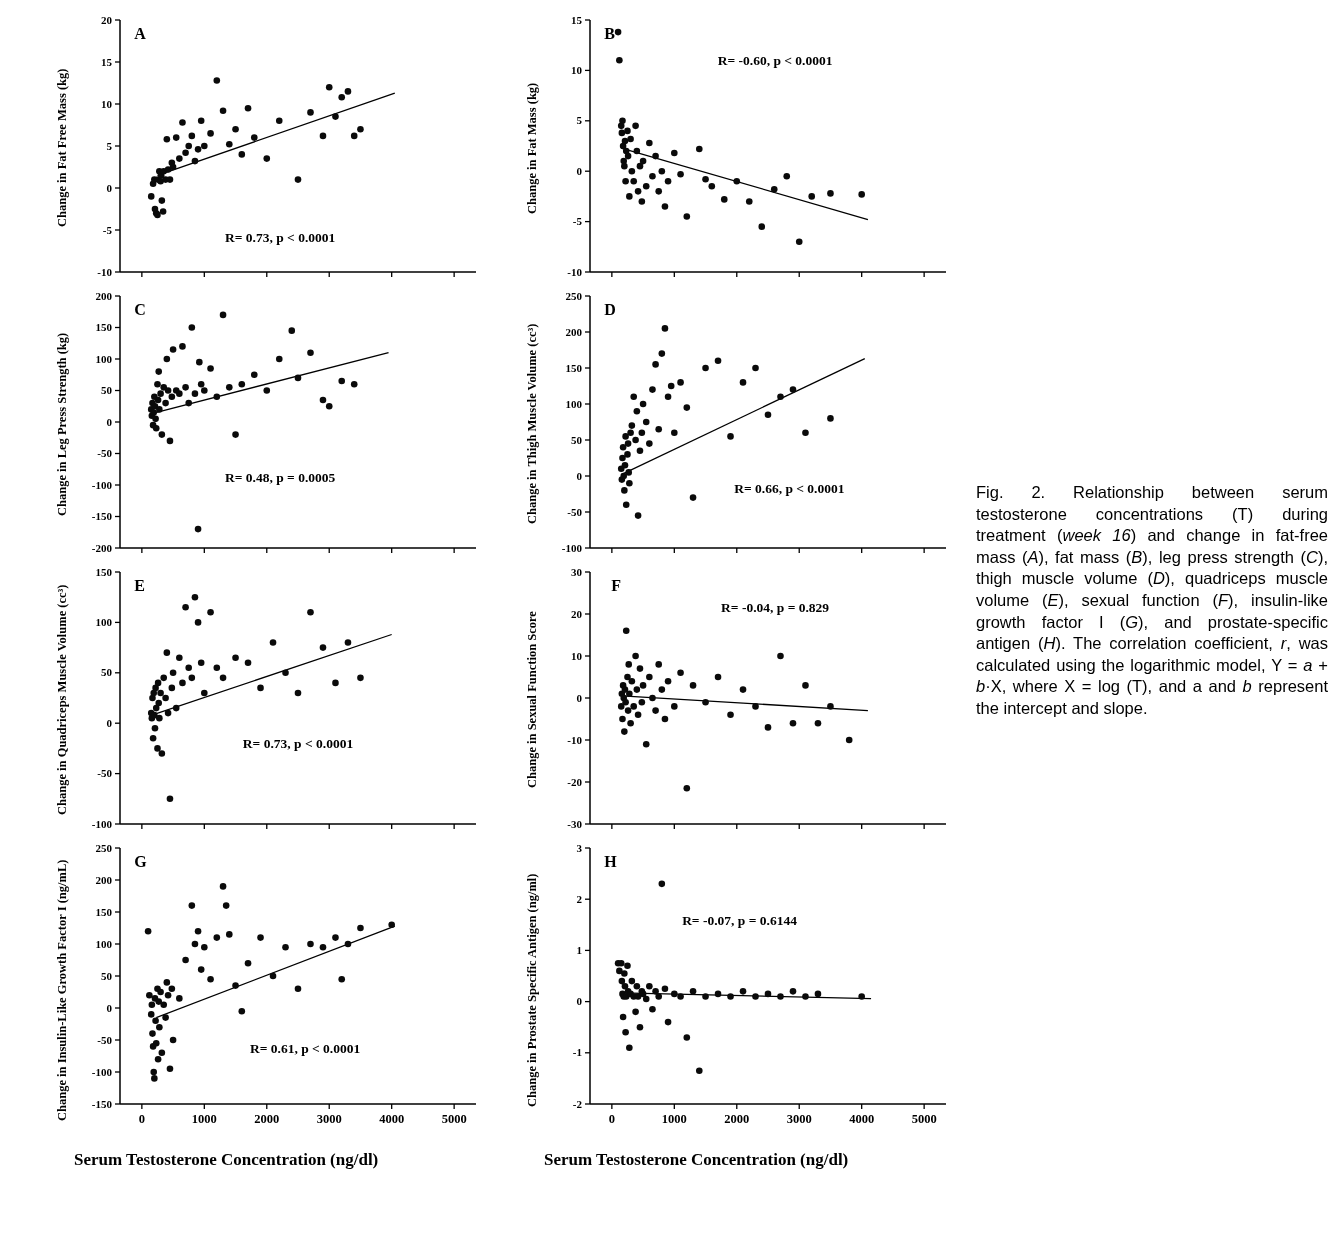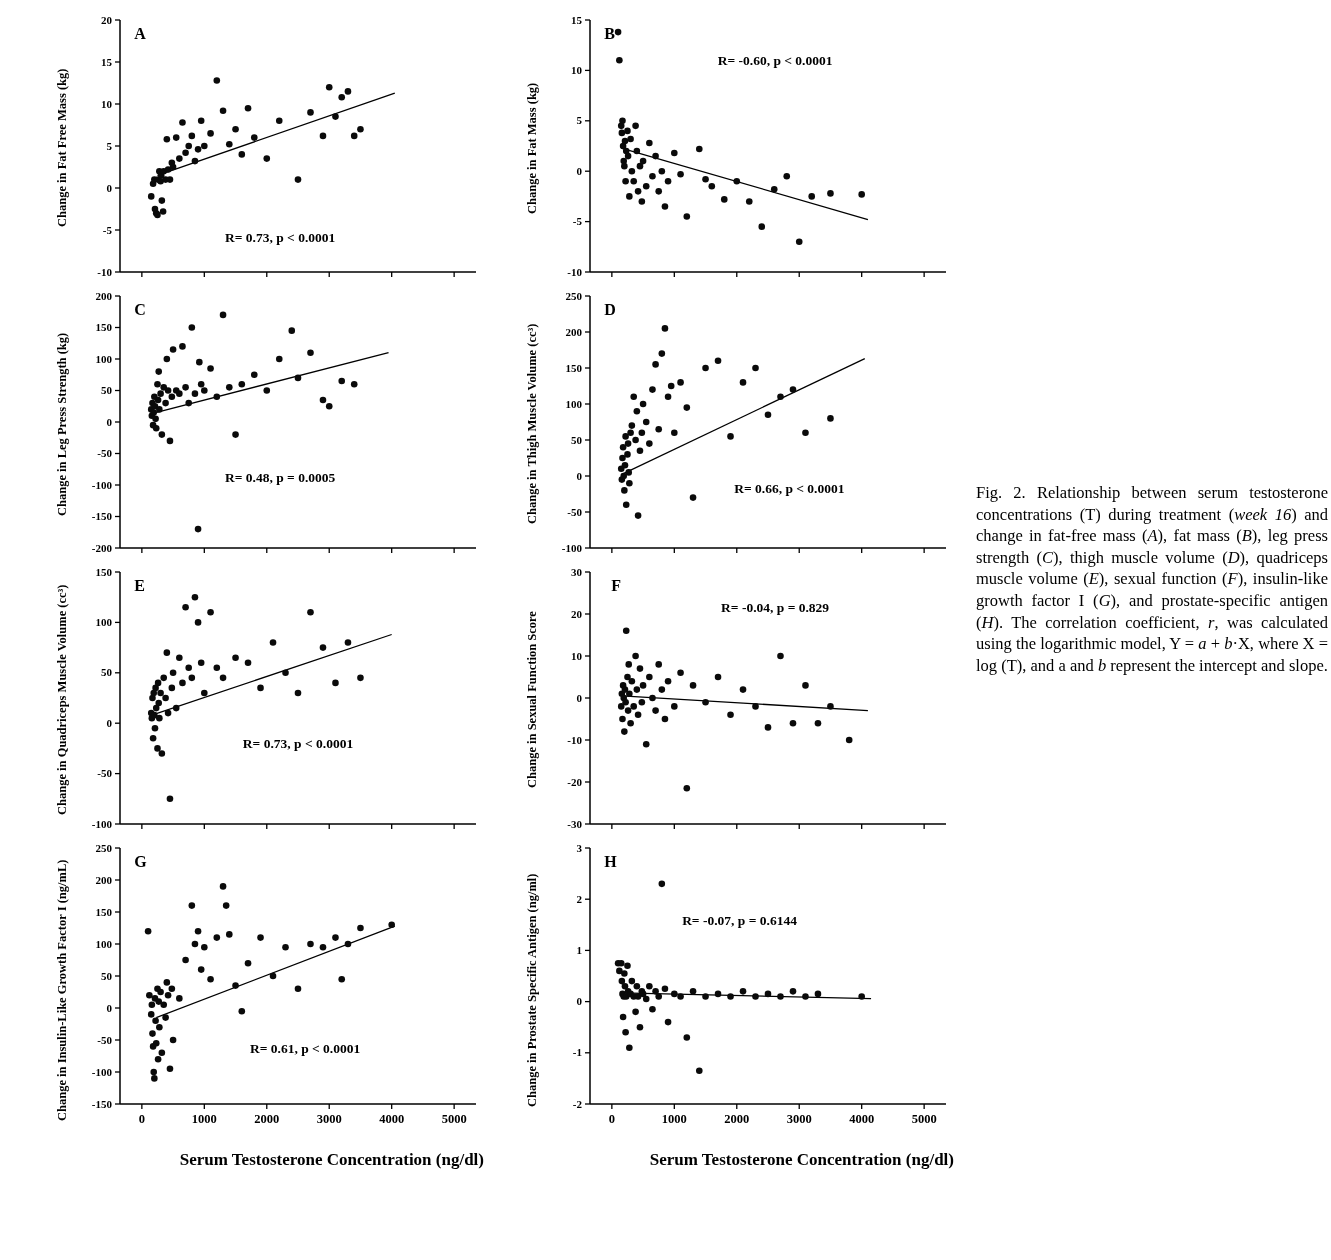--- a/index.html
+++ b/index.html
@@ -6,24 +6,24 @@
   body{width:1331px;height:1260px;overflow:hidden;font-family:"Liberation Serif",serif;}
   .page{display:flex;align-items:flex-start;padding-top:10px;}
   .charts-col{display:flex;flex-direction:column;}
   .col-left{margin-left:50px;}
   .col-right{margin-left:36px;}
   .chart-cell{display:flex;align-items:stretch;}
   .ylabel{writing-mode:vertical-rl;transform:rotate(180deg);font-weight:bold;
           font-size:12.5px;text-align:center;width:24px;line-height:24px;
           font-family:"Liberation Serif",serif;}
   .plot-holder{flex:0 0 auto;}
-  .xlabel{font-weight:bold;font-size:17px;text-align:right;margin-top:8px;
+  .xlabel{font-weight:bold;font-size:17px;text-align:left;margin-top:8px;
           padding-left:24px;font-family:"Liberation Serif",serif;}
   .caption{width:352px;margin-left:22px;padding-top:472px;font-size:16.5px;
-           line-height:1.31;text-align:justify;font-family:Liberation Serif, serif;}
+           line-height:1.31;text-align:justify;font-family:Liberation Sans, sans-serif;}
   svg text{fill:#000;}
   .tick{font:bold 11px "Liberation Serif",serif;}
   .xtick{font:bold 12.5px "Liberation Serif",serif;}
   .panel-letter{font:bold 16px "Liberation Serif",serif;}
   .annotation{font:bold 13.5px "Liberation Serif",serif;}
 </style>
 </head>
 <body>
 
 <div class="page">

